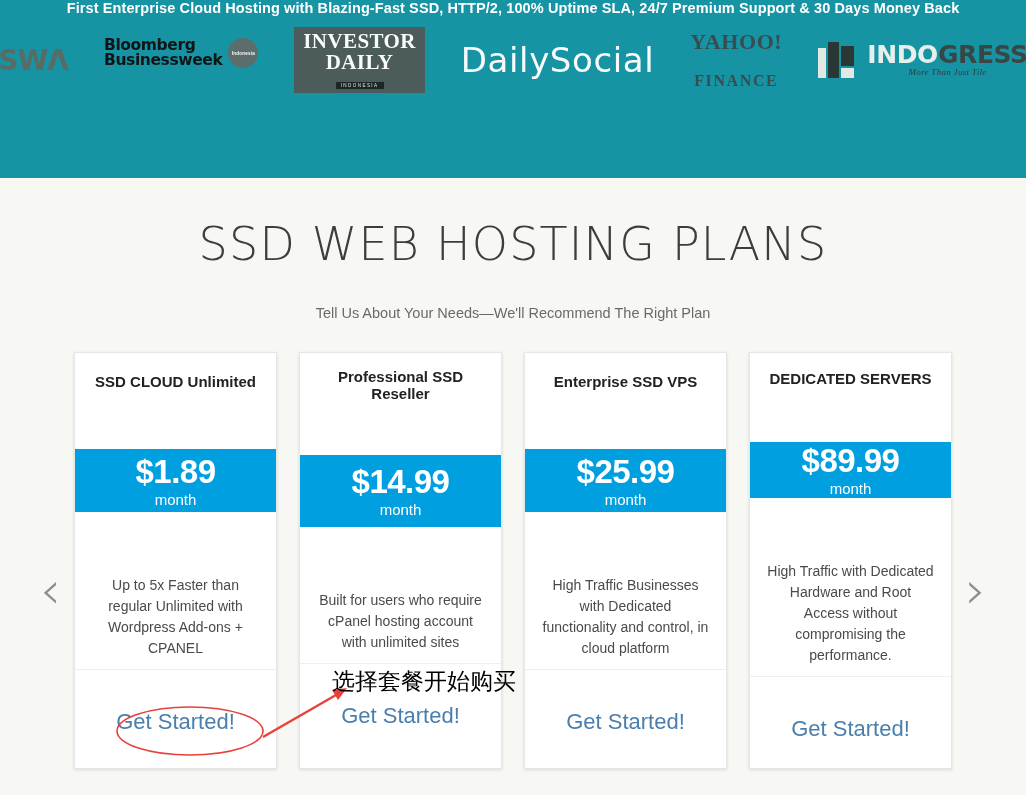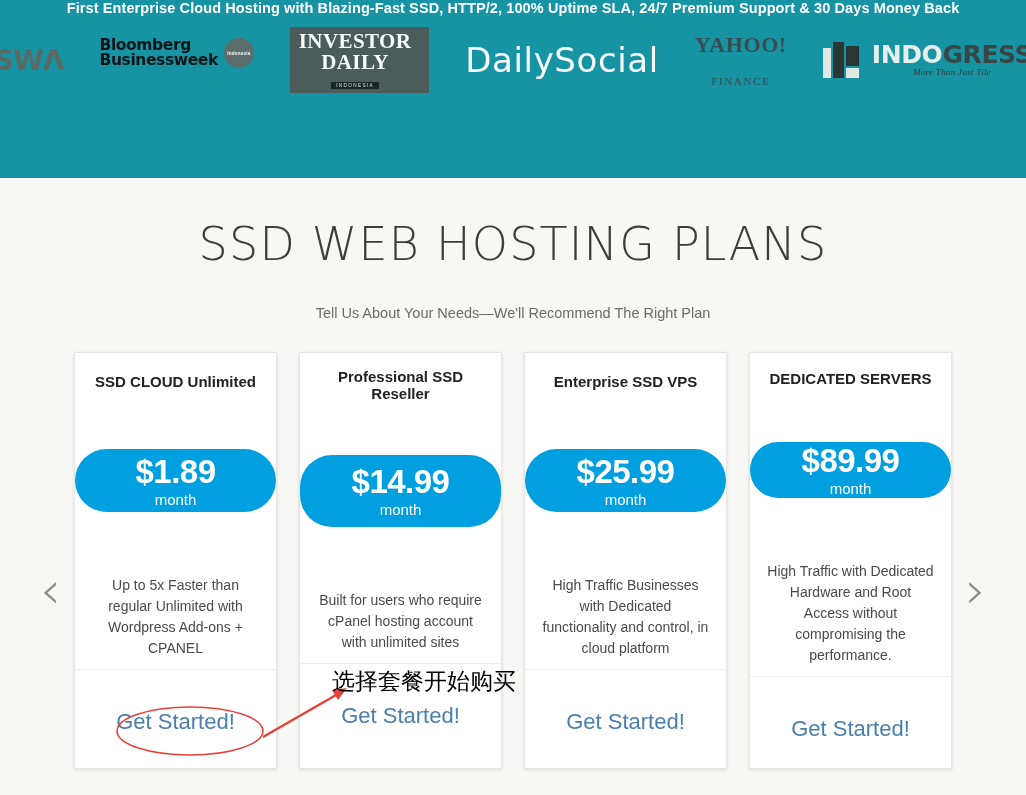--- a/index.html
+++ b/index.html
@@ -71,21 +71,21 @@
     color: #ffffff;
     font-size: 4.6px;
     font-weight: bold;
     display: flex; align-items: center; justify-content: center;
     letter-spacing: 0.2px;
   }
 
   
   .logo-id {
     background: #4d5b59;
-    padding: 4px 18px 2px 9px;
+    padding: 4px 9px 2px 9px;
     text-align: center;
   }
   .logo-id-main {
     color: #ffffff;
     font-size: 21px;
     font-weight: bold;
     font-family: "Liberation Serif", serif;
     letter-spacing: 0.4px;
     line-height: 21px;
   }
@@ -107,21 +107,21 @@
     font-family: "DejaVu Sans", sans-serif;
   }
 
   
   .logo-yf { text-align: center; color: #3b4a4d; }
   .logo-yf-main {
     font-size: 22px; font-weight: bold; letter-spacing: 0.6px;
     font-family: "Liberation Serif", serif; line-height: 22px;
   }
   .logo-yf-sub {
-    font-size: 11px; font-weight: normal; letter-spacing: 1.6px;
+    font-size: 16px; font-weight: bold; letter-spacing: 1.6px;
     font-family: "Liberation Serif", serif; margin-top: 19px;
   }
 
   
   .logo-ig { display: flex; gap: 13px; }
   .logo-ig-mark { position: relative; width: 36px; height: 36px; }
   .logo-ig-mark i { position: absolute; display: block; }
   .ig-b1 { left: 0;  top: 6px;  width: 8px;  height: 30px; background: #e8ece7; }
   .ig-b2 { left: 10px; top: 0;  width: 11px; height: 36px; background: #2c3531; }
   .ig-b3 { left: 23px; top: 4px; width: 13px; height: 20px; background: #2c3531; }
@@ -194,21 +194,20 @@
   }
 
   .card-price-band {
     background: #009fdf;
     height: 100px;
     display: flex;
     flex-direction: column;
     align-items: center;
     justify-content: center;
     color: #ffffff;
-    border-radius: 32px;
   }
   .card-price {
     font-size: 33px;
     font-weight: bold;
     letter-spacing: -0.5px;
     line-height: 36px;
   }
   .card-period {
     font-size: 15px;
     margin-top: 1px;

